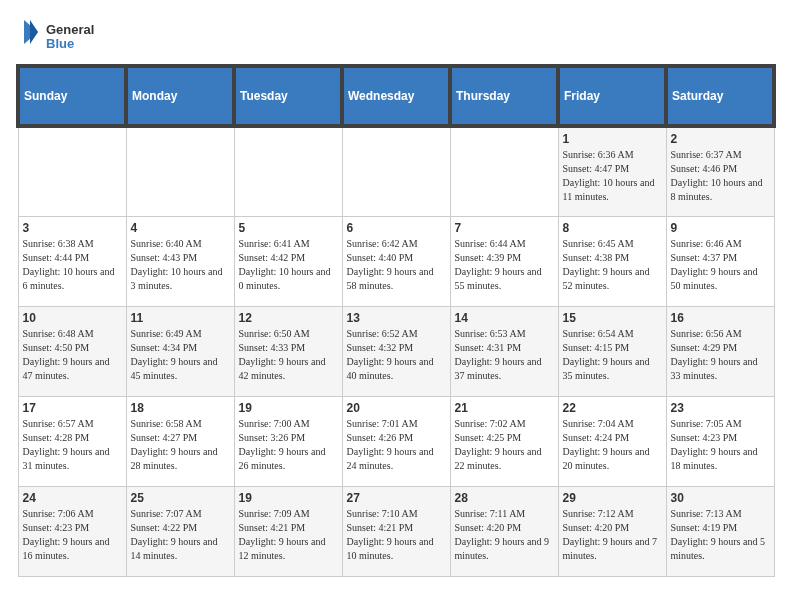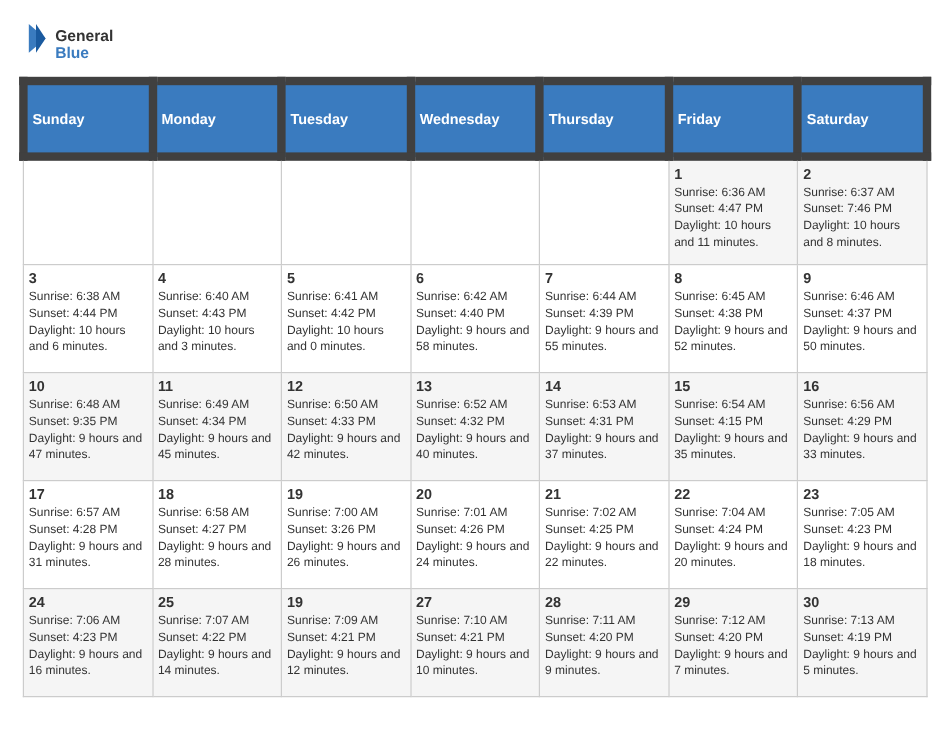--- a/index.html
+++ b/index.html
@@ -38,21 +38,21 @@
       border-collapse: collapse;
       table-layout: fixed;
     }
     thead tr th {
       background: #3a7bbf;
       color: #fff;
       font-size: 12px;
       font-weight: bold;
       padding: 21px 4px;
       text-align: left;
-      border: 7px solid #404040;
+      border: 4px solid #404040;
       margin-top: 12px;
     }
     tbody tr td {
       vertical-align: top;
       border: 1px solid #ccc;
       padding: 4px;
       font-size: 10px;
       color: #333;
       height: 90px;
       background: #fff;
@@ -63,20 +63,21 @@
     .day-num {
       font-size: 12px;
       font-weight: bold;
       display: block;
       margin-bottom: 2px;
     }
     .day-info {
       font-size: 10px;
       line-height: 1.4;
       color: #333;
+      font-family: Liberation Serif, serif;
     }
     .empty-cell {
       background: #fff !important;
     }
   </style>
 </head>
 <body>
 
 <div class="header">
   <div class="logo">
@@ -114,21 +115,21 @@
         <td class="empty-cell"></td>
         <td>
           <span class="day-num">1</span>
           <div class="day-info">Sunrise: 6:36 AM
 Sunset: 4:47 PM
 Daylight: 10 hours and 11 minutes.</div>
         </td>
         <td>
           <span class="day-num">2</span>
           <div class="day-info">Sunrise: 6:37 AM
-Sunset: 7:46 PM
+Sunset: 4:46 PM
 Daylight: 10 hours and 8 minutes.</div>
         </td>
       </tr>
       <tr>
         <td>
           <span class="day-num">3</span>
           <div class="day-info">Sunrise: 6:38 AM
 Sunset: 4:44 PM
 Daylight: 10 hours and 6 minutes.</div>
         </td>
@@ -166,21 +167,21 @@
           <span class="day-num">9</span>
           <div class="day-info">Sunrise: 6:46 AM
 Sunset: 4:37 PM
 Daylight: 9 hours and 50 minutes.</div>
         </td>
       </tr>
       <tr>
         <td>
           <span class="day-num">10</span>
           <div class="day-info">Sunrise: 6:48 AM
-Sunset: 9:35 PM
+Sunset: 4:50 PM
 Daylight: 9 hours and 47 minutes.</div>
         </td>
         <td>
           <span class="day-num">11</span>
           <div class="day-info">Sunrise: 6:49 AM
 Sunset: 4:34 PM
 Daylight: 9 hours and 45 minutes.</div>
         </td>
         <td>
           <span class="day-num">12</span>

